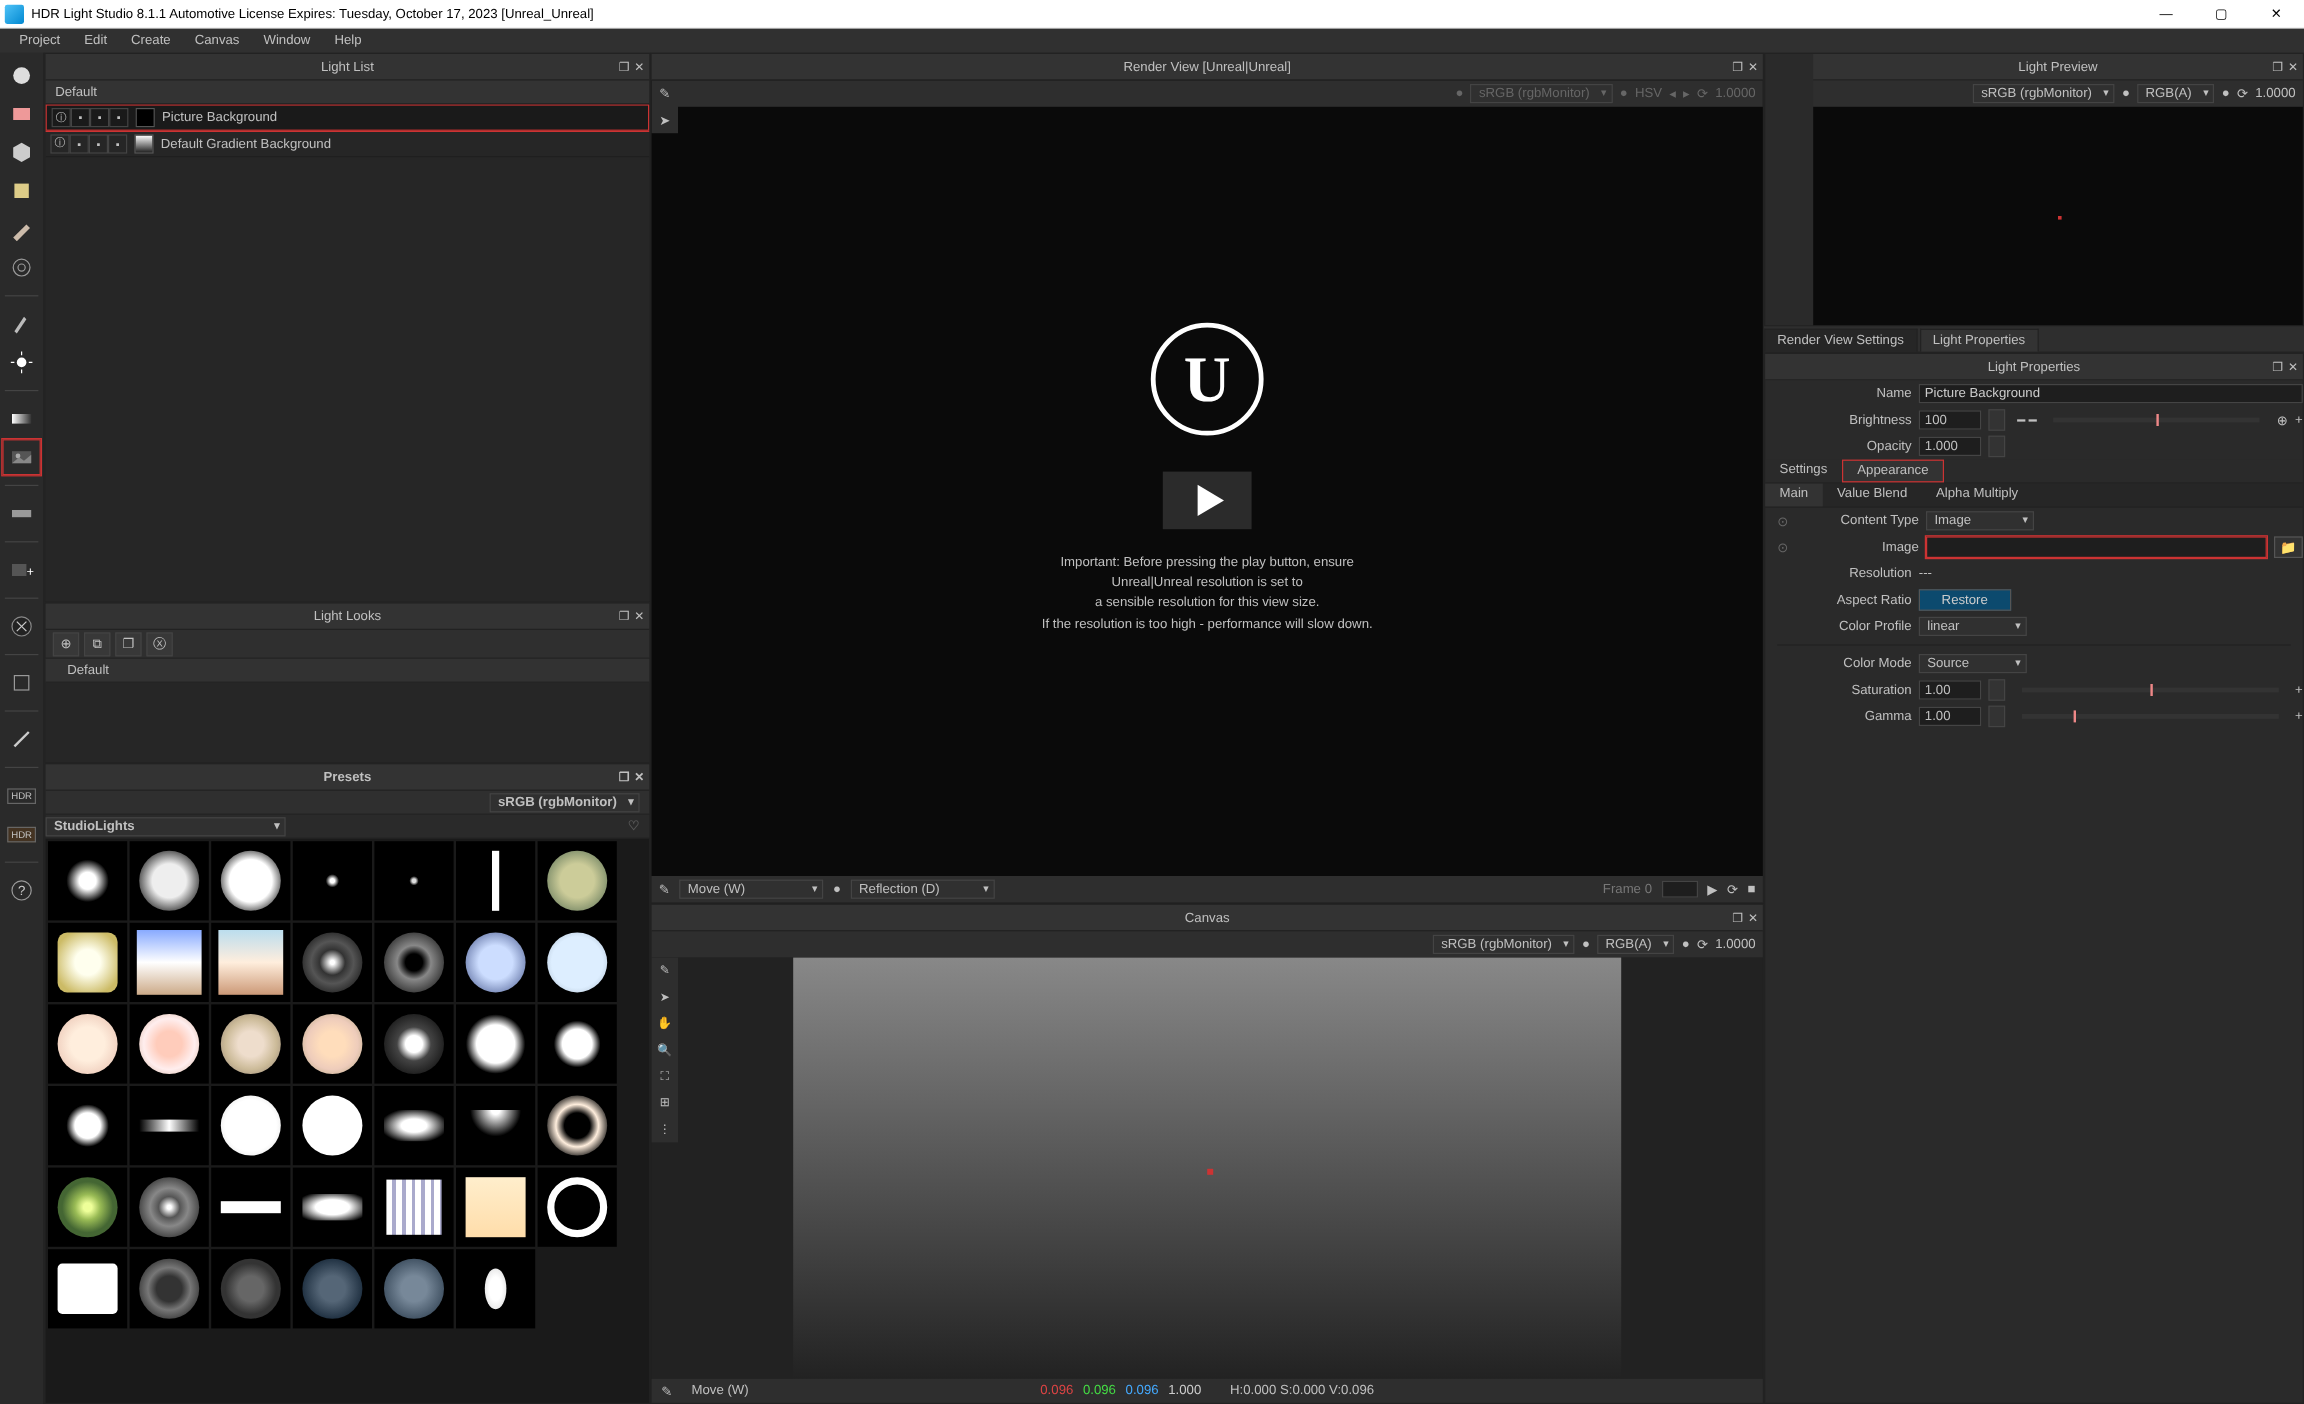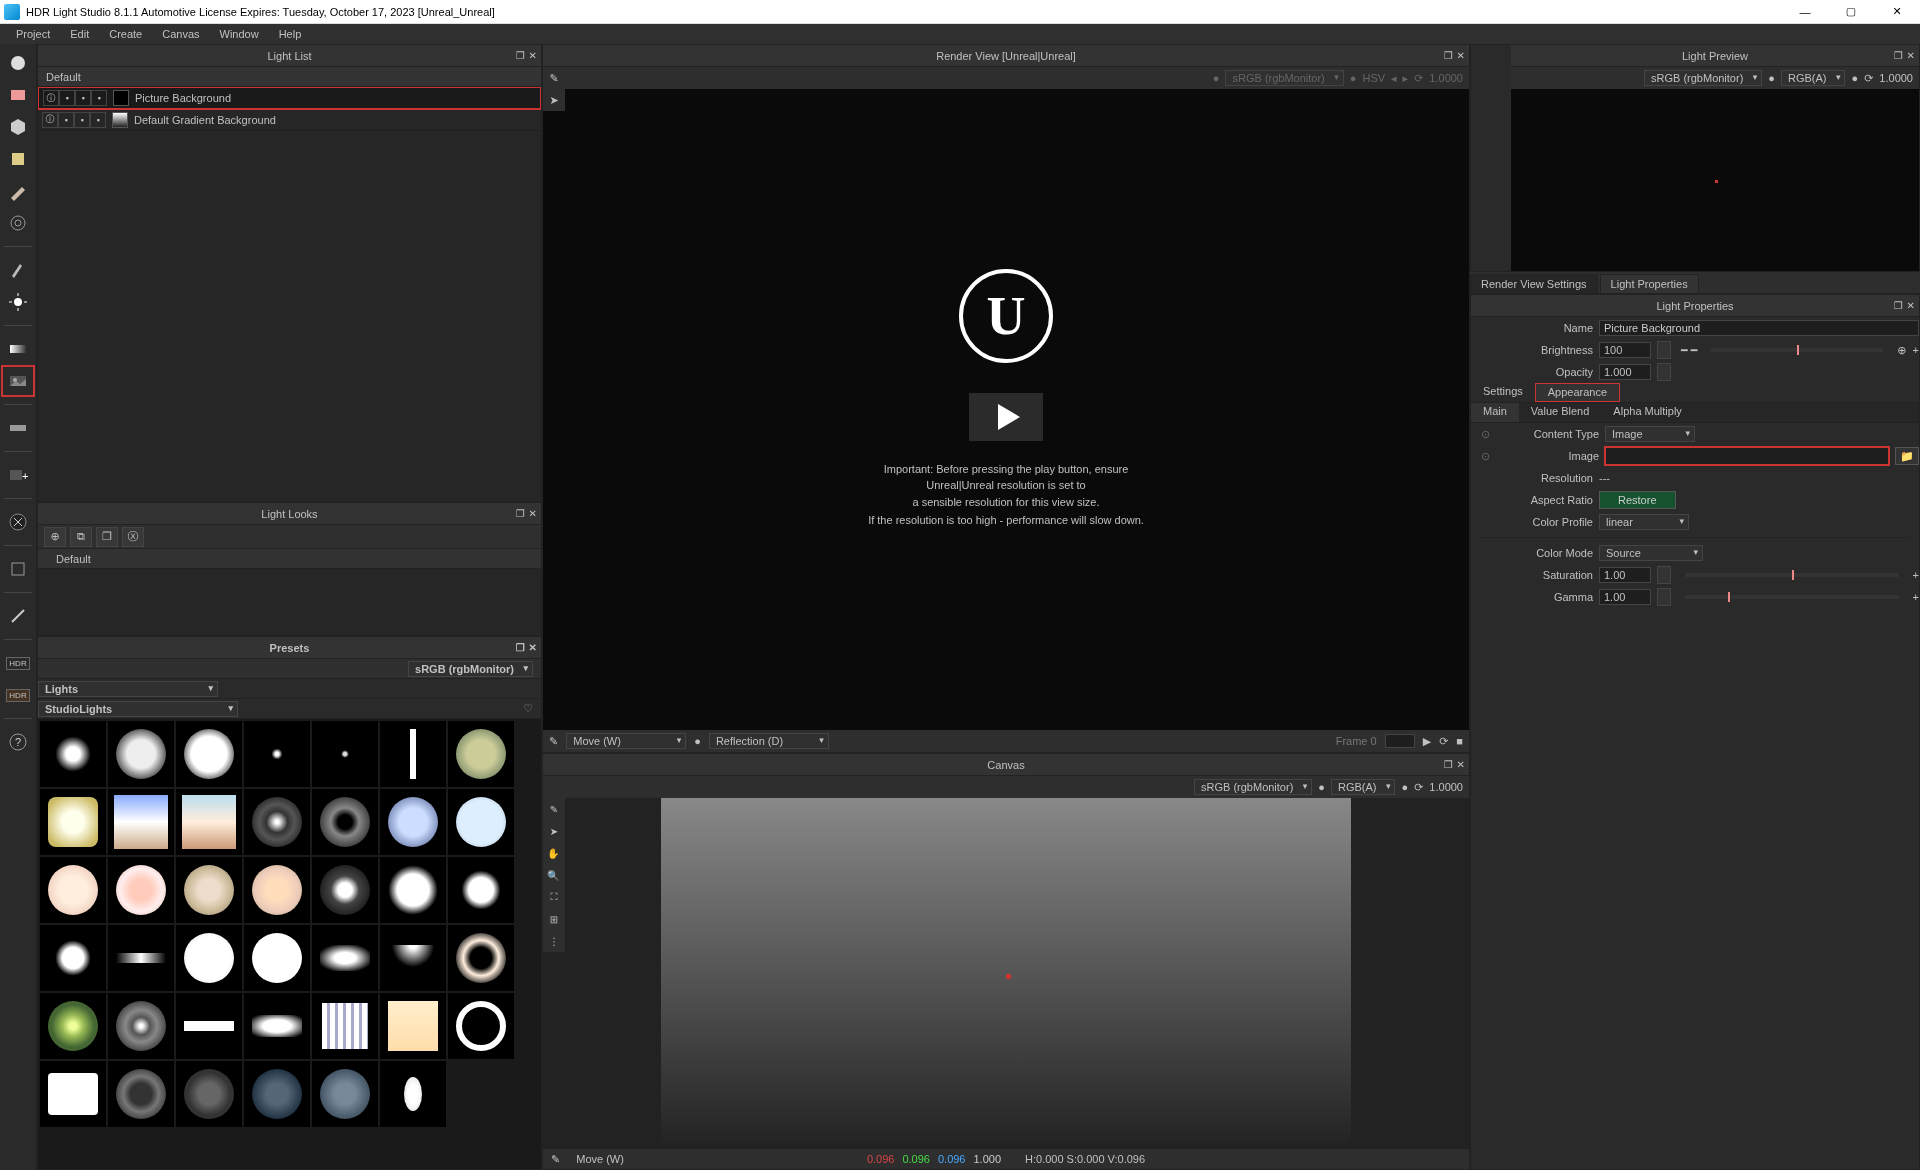--- a/index.html
+++ b/index.html
@@ -311,23 +311,20 @@
           <span>Presets</span>
           <div class="ctrls">
               <span>❐</span>
               <span>✕</span>
             </div>
         </div>
         <div class="presets-bar">
           <div class="combo">sRGB (rgbMonitor)</div>
         </div>
         <div class="presets-combos">
-          <div class="combo" style="width:180px">Lights</div>
-        </div>
-        <div class="presets-combos">
           <div class="combo" style="width:200px">StudioLights</div>
           <span style="margin-left:auto;margin-right:8px;color:#555">♡</span>
         </div>
         <div class="presets-body">
           <div class="preset-thumb">
               <div class="shape" style="background:radial-gradient(#fff 20%,#000 50%)"></div>
             </div>
           <div class="preset-thumb">
               <div class="shape" style="background:radial-gradient(#eee 40%,#333 80%)"></div>
             </div>
@@ -627,30 +624,30 @@
           <span class="lbl" style="width:100px">Image</span>
           <div class="imagefield"></div>
           <div class="folderbtn">📁</div>
         </div>
         <div class="proprow">
           <span class="lbl">Resolution</span>
           <span>---</span>
         </div>
         <div class="proprow">
           <span class="lbl">Aspect Ratio</span>
-          <button style="background:#14532d;border:1px solid #555;color:#ccc;padding:2px 18px">Restore</button>
+          <button style="background:#0c4a6e;border:1px solid #555;color:#ccc;padding:2px 18px">Restore</button>
         </div>
         <div class="proprow">
           <span class="lbl">Color Profile</span>
           <div class="combo" style="width:90px">linear</div>
         </div>
         <div class="hline"></div>
         <div class="proprow">
           <span class="lbl">Color Mode</span>
-          <div class="combo" style="width:104px">Source</div>
+          <div class="combo" style="width:90px">Source</div>
         </div>
         <div class="proprow">
           <span class="lbl">Saturation</span>
           <span class="numbox">1.00</span>
           <span class="spinner"></span>
           <div class="slider">
               <div class="tick" style="left:50%"></div>
             </div>
           <span>+</span>
         </div>

